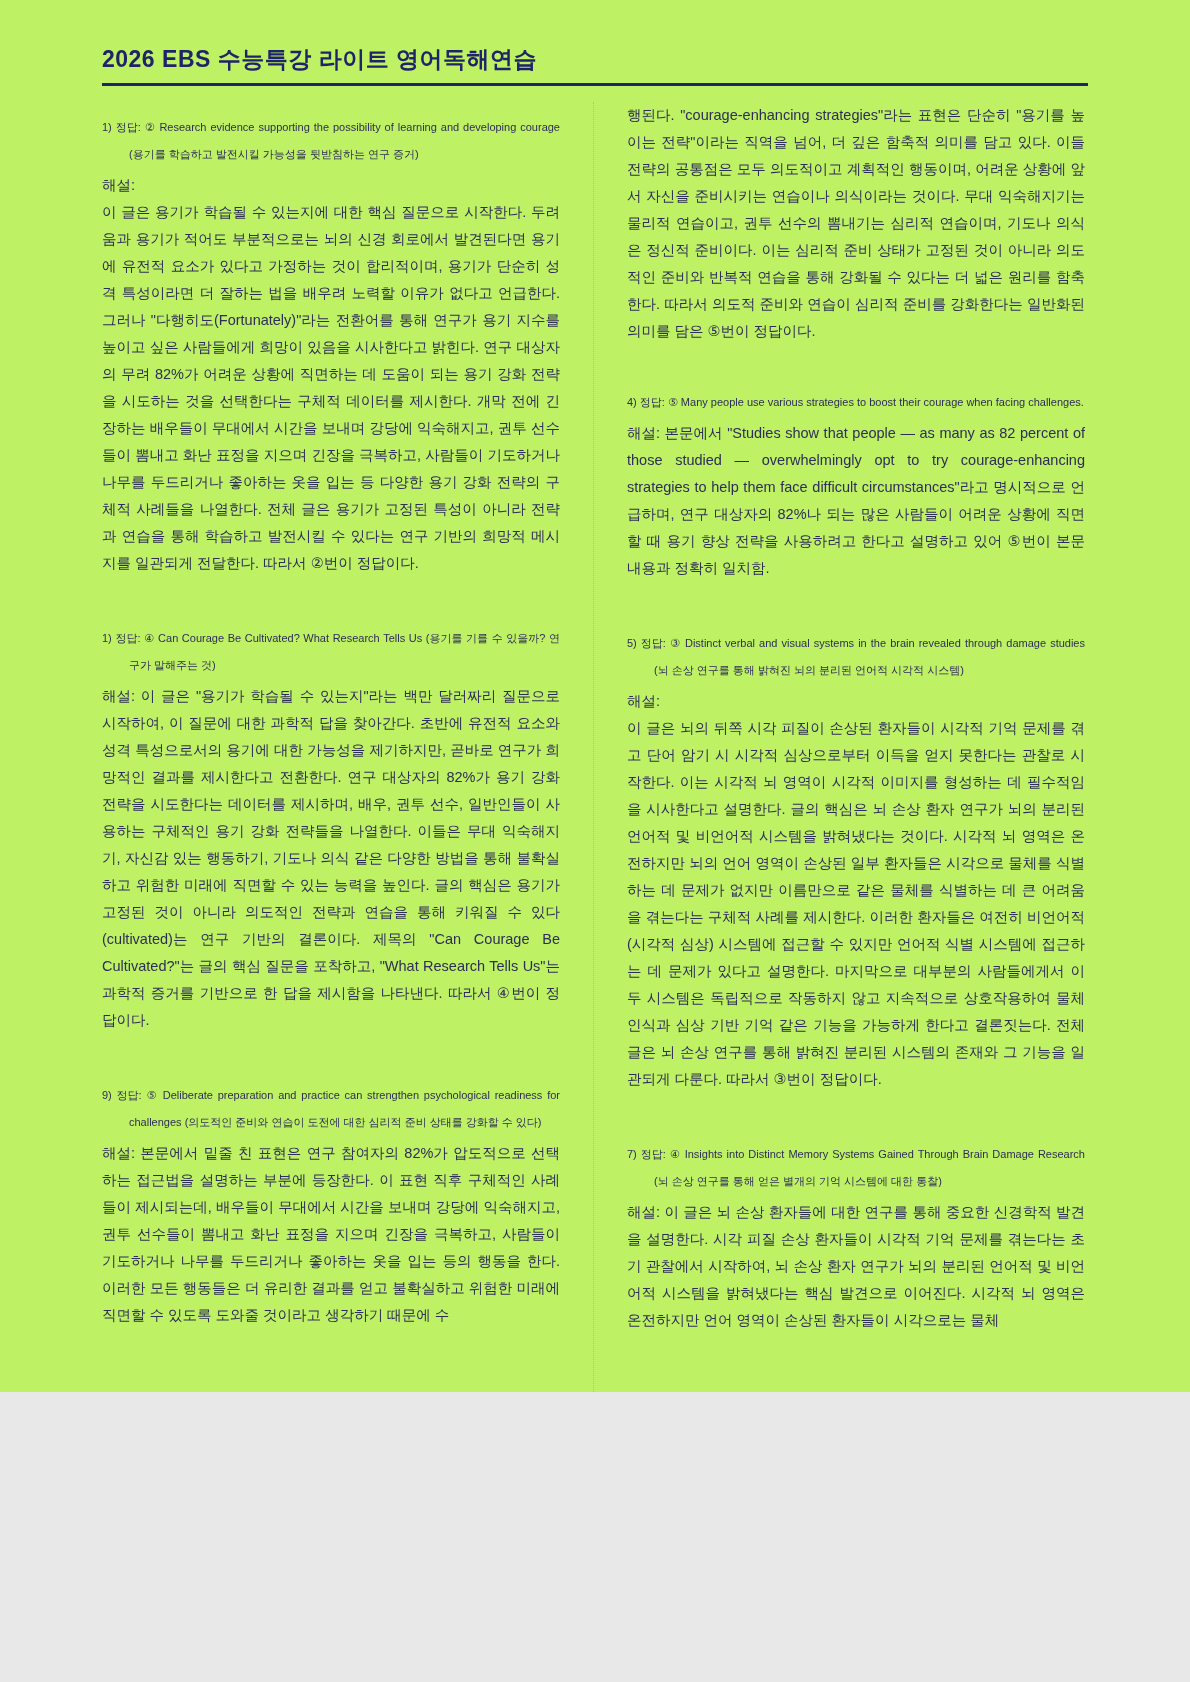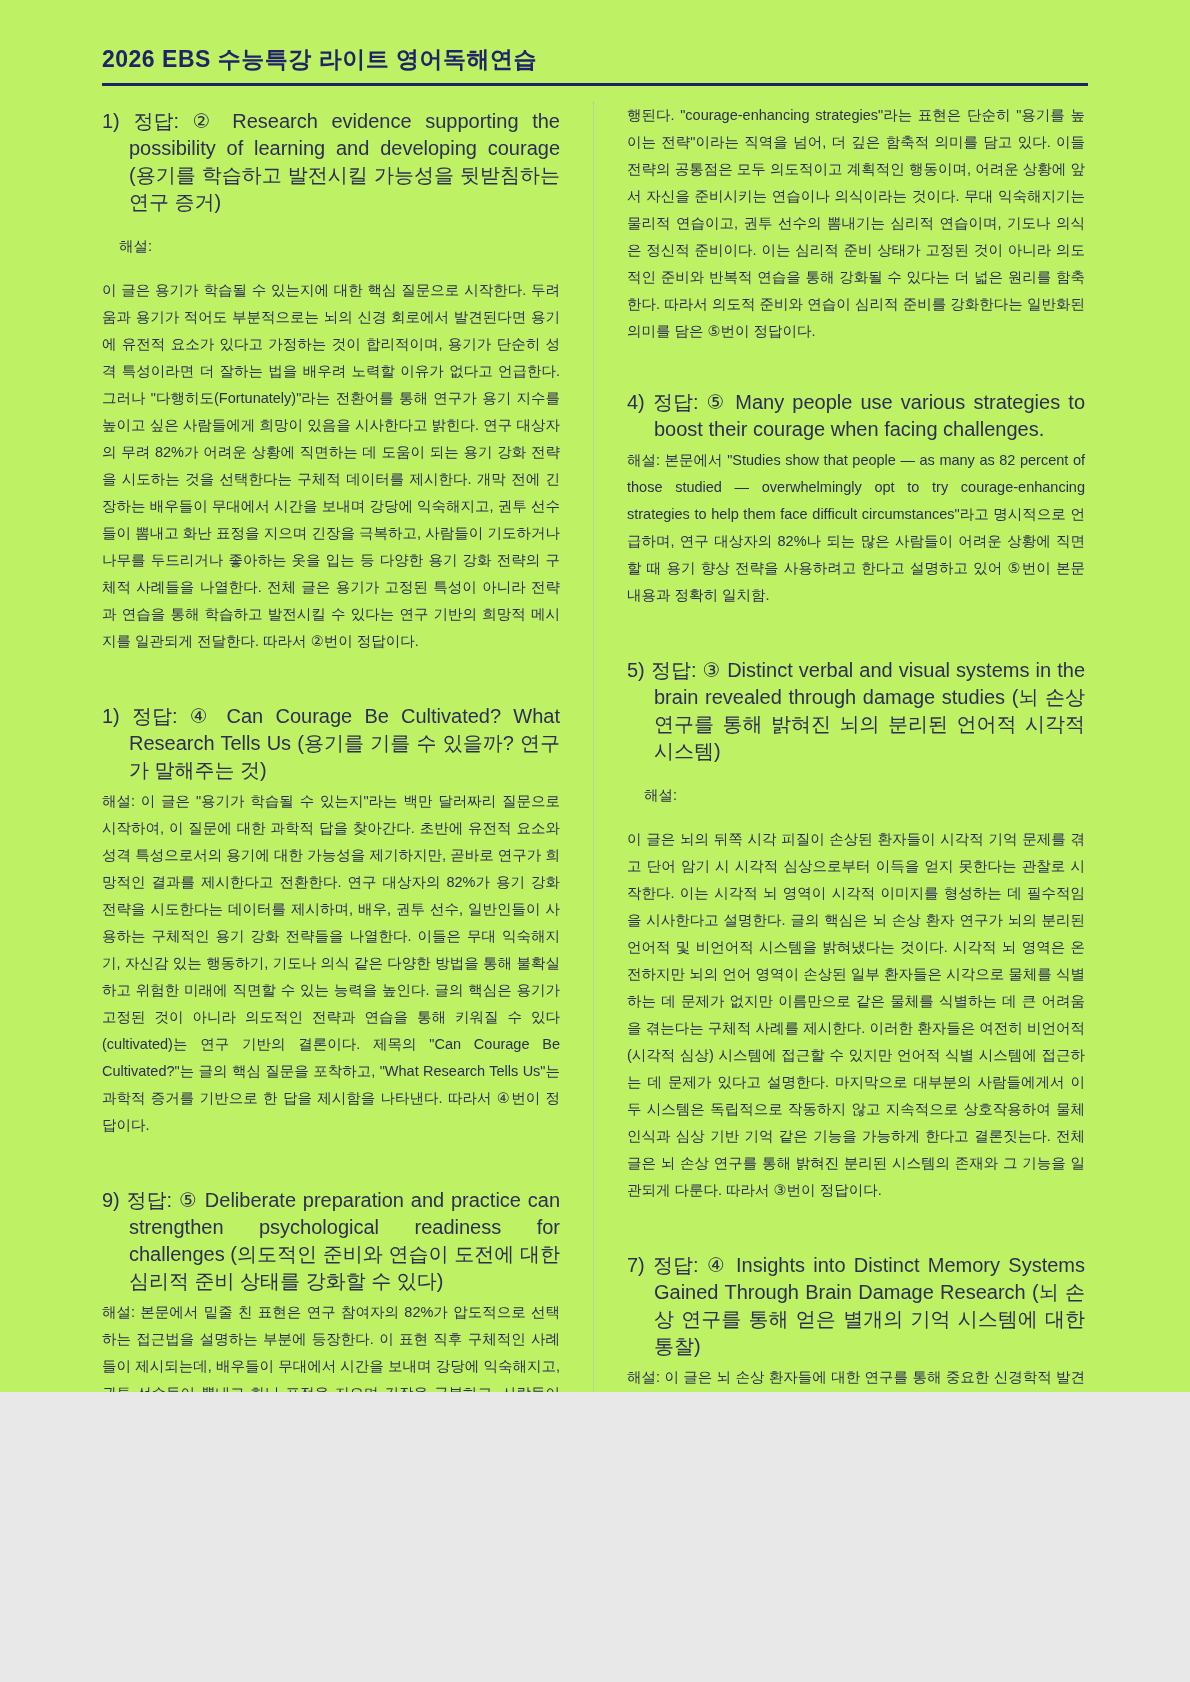--- a/index.html
+++ b/index.html
@@ -40,27 +40,27 @@
     width:0; border-left:1px dotted #b5b5c8;
     margin:0 33px; align-self:stretch;
   }
   .section-title {
     font-size:18px; font-weight:700; color:#1f2368;
     padding-bottom:10px; margin-bottom:16px;
     border-bottom:1px solid #9a9ab0;
   }
   .item { margin-bottom:48px; }
   .answer {
-    margin:6px 0 4px 0;
+    margin:12px 0 4px 0;
     padding-left:27px; text-indent:-27px;
-    font-size:20px; line-height:27px;
+    font-size:11px; line-height:27px;
     text-align:justify;
     color:#2d2d55;
   }
-  .expl-label { margin:17px; font-size:14.5px; line-height:27px; color:#2d2d55; }
+  .expl-label { margin:0; font-size:14.5px; line-height:27px; color:#2d2d55; }
   .expl {
     margin:0; font-size:14.5px; line-height:27px;
     text-align:justify; color:#2d2d55;
   }
   .continuation { margin:0 0 44px 0; }
 
   
   .footer {
     position:absolute; left:102px; right:102px; top:1486px;
     height:26px;

